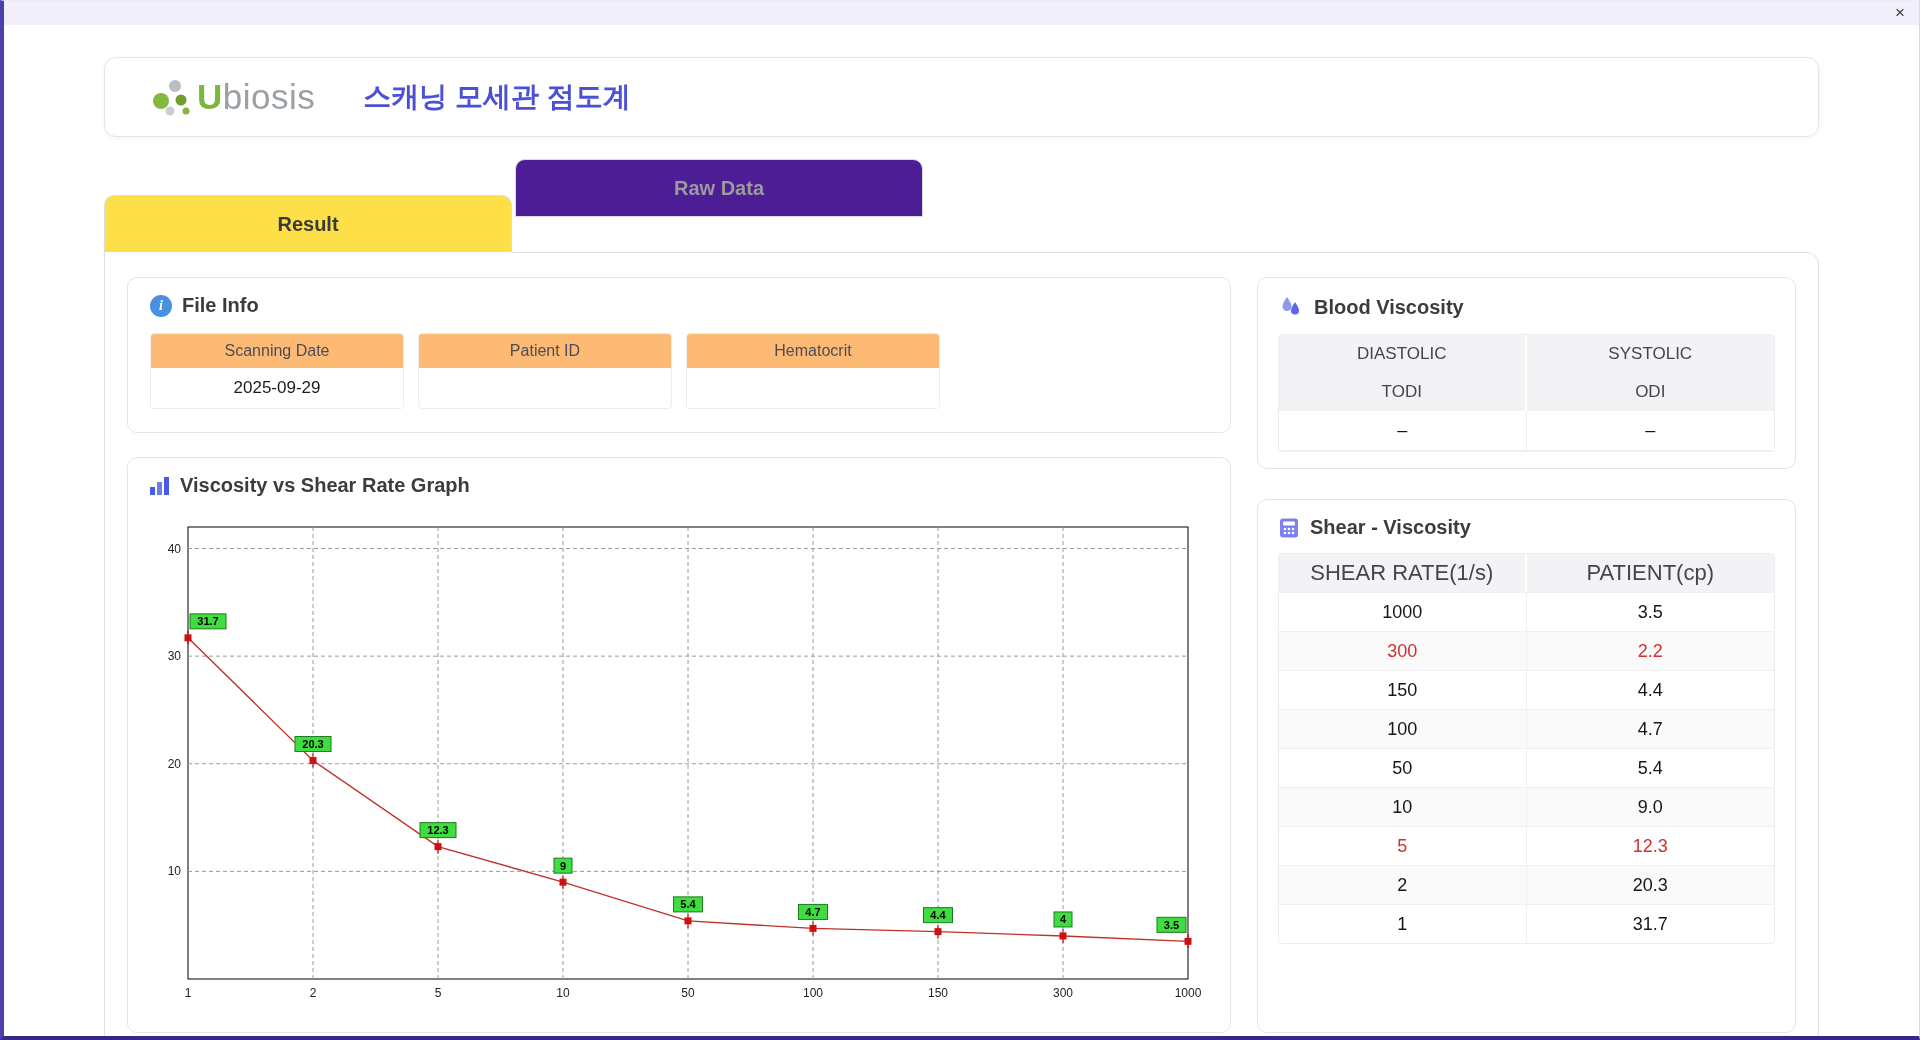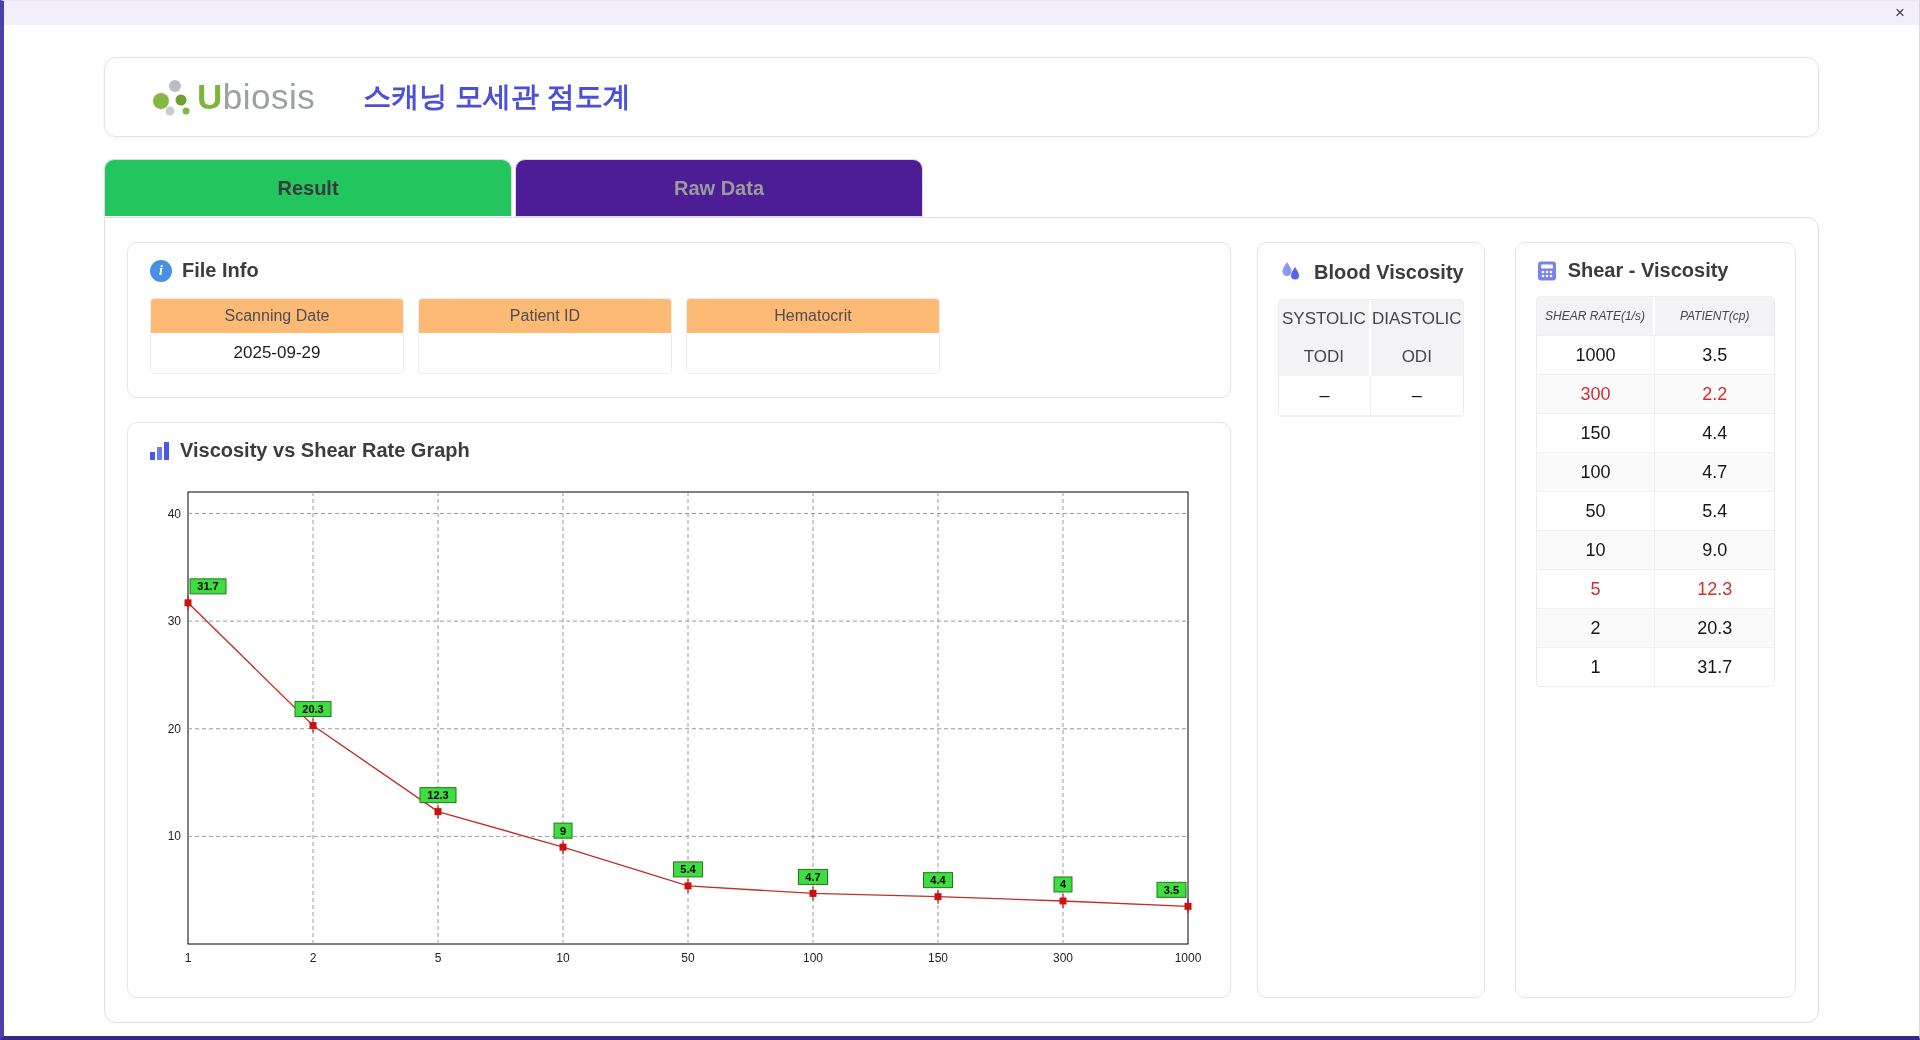--- a/index.html
+++ b/index.html
@@ -24,29 +24,29 @@
   .logo-text { font-size:35px; letter-spacing:.5px; }
   .logo-text .u { color:#7cb63e; font-weight:600; }
   .logo-text .rest { color:#9aa0a4; font-weight:500; }
   .app-title { margin-left:48px; font-size:28px; font-weight:bold; color:#4b50d6; }
 
   
   .tabs { display:flex; margin:22px 0 0 100px; position:relative; z-index:2; }
   .tab { width:408px; height:58px; border:1px solid #dcdce0; border-radius:10px 10px 0 0;
          display:flex; align-items:center; justify-content:center;
          font-size:20px; font-weight:bold; cursor:pointer; }
-  .tab.active { background:#22c55e; border-bottom:1px solid #fff; color:#3a3a3a; margin-bottom:-1px; }
+  .tab.active { background:#fde047; border-bottom:1px solid #fff; color:#3a3a3a; margin-bottom:-1px;margin-top:36px; }
   .tab.inactive { background:#4c1d95; color:#9b9b9b; margin-left:3px; }
 
   
   .main-panel { margin:0 100px; height:806px; border:1px solid #dfdfe3;
                 border-radius:0 12px 12px 12px; padding:24px 22px;
                 display:flex; gap:26px; position:relative; z-index:1; background:#fff; }
   .left-col { width:1104px; display:flex; flex-direction:column; gap:24px; }
-  .right-col { flex:1; display:flex; gap:30px; }
+  .right-col { flex:1; display:flex; flex-direction:column; gap:30px; }
 
   .card { border:1px solid #e5e5e9; border-radius:10px; background:#fff; }
   .card-title { display:flex; align-items:center; gap:10px; font-size:20px;
                 font-weight:bold; color:#3c3c3c; }
 
   .icon-circle { width:22px; height:22px; border-radius:50%; background:#4a90e2; color:#fff;
                  font-size:14px; font-weight:bold; font-style:italic;
                  font-family:"Liberation Serif", serif;
                  display:flex; align-items:center; justify-content:center; flex:0 0 auto; }
 
@@ -74,21 +74,21 @@
   .bv-row.head > div:last-child { border-right:none; }
   .bv-row.val > div { height:40px; font-size:18px; color:#161616; background:#fff;
                       border-right:1px solid #f0f0f3; border-bottom:1px solid #f0f0f3; }
   .bv-row.val > div:last-child { border-right:none; }
 
   
   .sv-card { flex:1; padding:16px 20px; }
   .sv-table { margin-top:14px; border:1px solid #ededf0; border-radius:4px; overflow:hidden; }
   .sv-head { display:grid; grid-template-columns:1fr 1fr; background:#f3f3f6; }
   .sv-head > div { height:38px; display:flex; align-items:center; justify-content:center;
-                   font-size:12px; color:#45454d; border-right:2px solid #fff;font-style:italic; }
+                   font-size:22px; color:#45454d; border-right:2px solid #fff; }
   .sv-head > div:last-child { border-right:none; }
   .sv-body .sv-row { display:grid; grid-template-columns:1fr 1fr; border-top:1px solid #f0f0f3; }
   .sv-body .sv-row:nth-child(even) { background:#fafafb; }
   .sv-cell { height:38px; display:flex; align-items:center; justify-content:center;
              font-size:18px; color:#161616; }
   .sv-cell:first-child { border-right:1px solid #f0f0f3; }
   .sv-row.hl .sv-cell { color:#d03030; }
 </style>
 </head>
 <body>
@@ -224,22 +224,22 @@
         <div class="card bv-card">
           <div class="card-title">
             <svg width="26" height="26" viewBox="0 0 26 26">
               <path d="M9 3 C9 3 4.5 9 4.5 12.5 a4.5 4.5 0 0 0 9 0 C13.5 9 9 3 9 3 Z" fill="#8d97f2"></path>
               <path d="M17 8 C17 8 13 13.5 13 16.6 a4 4 0 0 0 8 0 C21 13.5 17 8 17 8 Z" fill="#5a66ea"></path>
             </svg>
             <span>Blood Viscosity</span>
           </div>
           <div class="bv-table">
             <div class="bv-row head">
+              <div>DIASTOLIC</div>
               <div>SYSTOLIC</div>
-              <div>DIASTOLIC</div>
             </div>
             <div class="bv-row head">
               <div>TODI</div>
               <div>ODI</div>
             </div>
             <div class="bv-row val">
               <div>–</div>
               <div>–</div>
             </div>
           </div>

